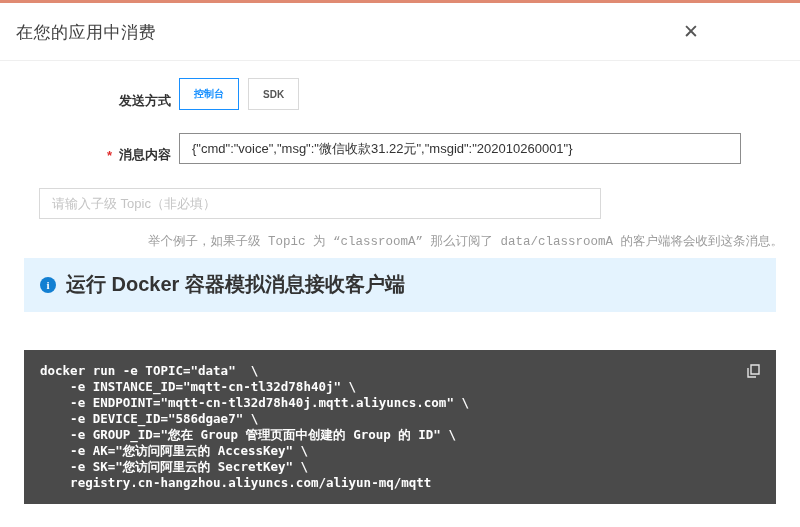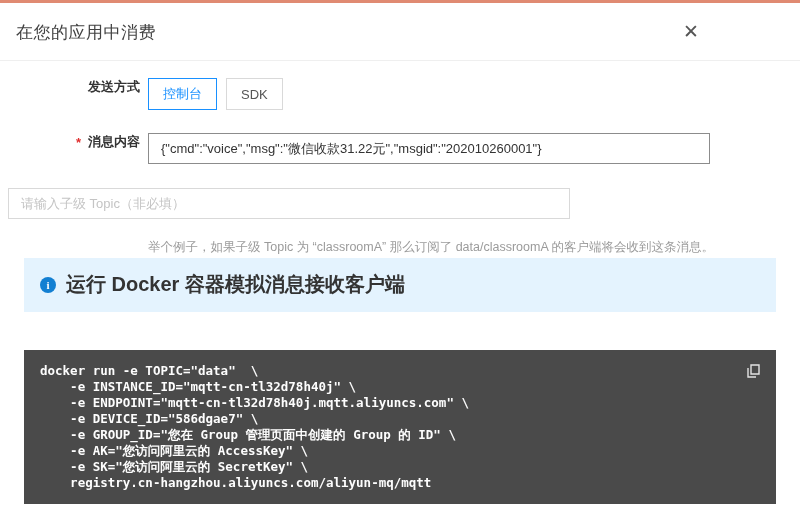--- a/index.html
+++ b/index.html
@@ -18,35 +18,35 @@
     font-size:17px; color:#424242; letter-spacing:.5px;
   }
   .close-btn {
     position:absolute; right:97px; top:17px;
     width:24px; height:24px; line-height:24px; text-align:center;
     font-size:19px; color:#555; cursor:pointer; user-select:none;
   }
   .header-divider { position:absolute; top:60px; left:0; width:800px; height:1px; background:#efefef; }
 
   .form { position:absolute; top:78px; left:0; width:800px; }
-  .form-row { display:flex; align-items:flex-start; }
+  .form-row { display:flex; align-items:flex-end;margin-left:31px; }
   .row-send { margin-bottom:23px; }
   .row-msg  { margin-bottom:24px; }
   .label-col {
     width:140px; flex:0 0 140px; text-align:right;
     font-size:13px; font-weight:bold; color:#333;
     display:flex; justify-content:flex-end; align-items:center; gap:4px;
   }
   .content-col { margin-left:8px; display:flex; align-items:center; }
   .req { color:#e02d2d; font-weight:bold; margin-right:3px; font-size:13px; }
 
   .tab-btn {
     height:32px; padding:4px 14px; margin-right:9px;
     background:#fff; border:1px solid #d9d9d9;
-    font-size:13px; font-weight:normal; color:#555;
+    font-size:10px; font-weight:bold; color:#555;
     font-family:"Liberation Sans","DejaVu Sans",sans-serif;
     cursor:pointer; display:inline-flex; align-items:center;
   }
   .tab-btn.selected { border-color:#1890ff; color:#1890ff; }
 
   .text-input {
     width:562px; height:31px; padding:0 12px;
     font-size:13px; color:#333; background:#fff;
     border:1px solid #d9d9d9; outline:none;
     font-family:"Liberation Sans","DejaVu Sans",sans-serif;
@@ -54,21 +54,21 @@
   .text-input.msg { border-color:#8c8c8c; }
   .text-input::placeholder { color:#c4c4c4; }
 
   .help-icon {
     width:14px; height:14px; border-radius:50%;
     background:#9b9b9b; color:#fff; font-size:10px; font-weight:bold;
     display:inline-flex; align-items:center; justify-content:center;
     cursor:pointer; margin-left:2px;
   }
 
-  .hint-row { margin-top:20px; display:flex; }
+  .hint-row { margin-top:14px; display:flex;font-family:Liberation Mono, monospace; }
   .hint-text { margin-left:148px; font-size:12.5px; color:#9b9b9b; }
 
   .info-box {
     position:absolute; top:258px; left:24px; width:752px;
     background:#e4f3fe; padding:13px 16px 14px 16px;
   }
   .info-head { display:flex; align-items:center; gap:10px; }
   .info-icon {
     width:16px; height:16px; border-radius:50%; flex:0 0 16px;
     background:#127fd2; color:#fff;

